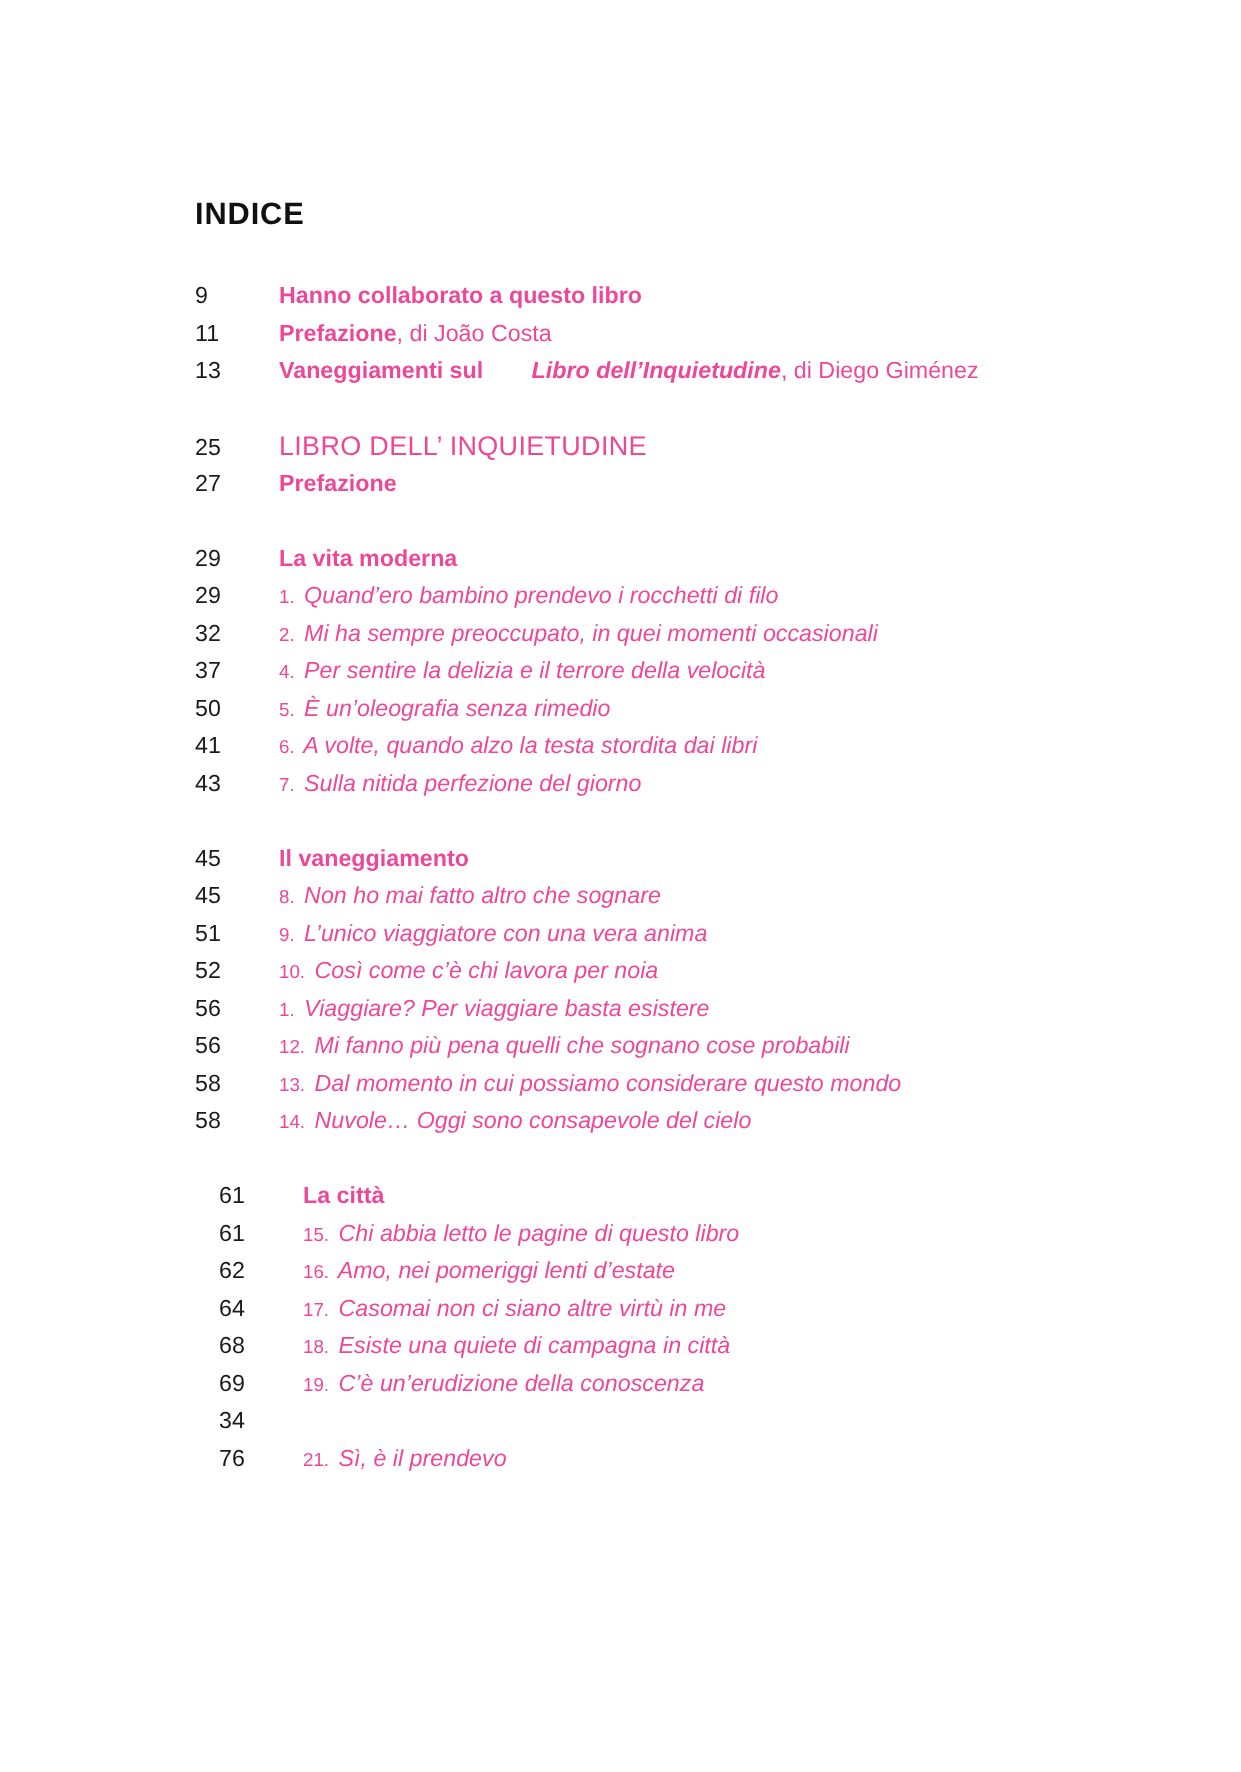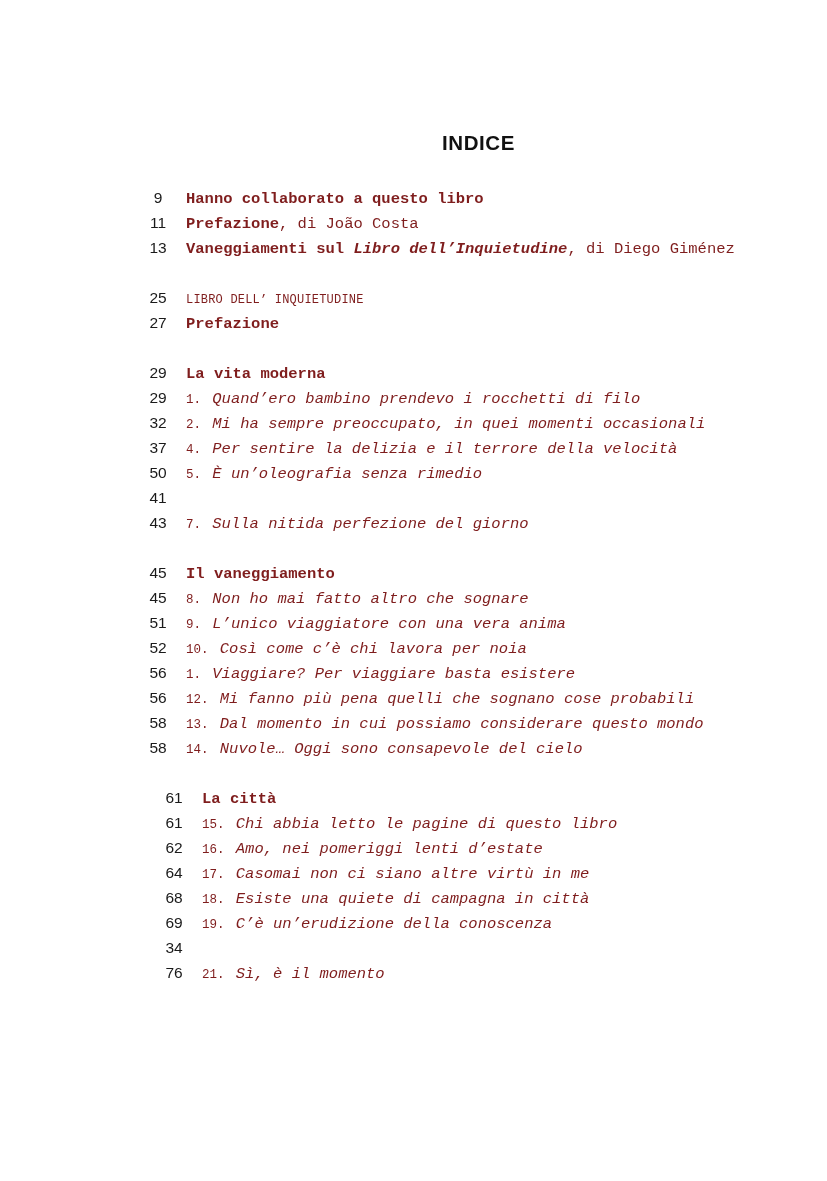--- a/index.html
+++ b/index.html
@@ -15,21 +15,20 @@
     overflow: hidden;
   }
 
   .page {
     position: relative;
     width: 827px;
     height: 1139px;
     background: #ffffff;
     box-sizing: border-box;
     padding: 130px 0 0 130px;
-    text-align: center;
   }
 
   .toc-title {
     font-size: 20.5px;
     font-weight: 600;
     letter-spacing: 0.6px;
     line-height: 26px;
     margin: 0 0 29px 0;
     color: #111111;
   }
@@ -54,40 +53,40 @@
     flex: 0 0 auto;
     width: 56px;
     font-size: 15.5px;
     font-weight: 400;
     color: #1a1a1a;
   }
 
   .toc-text {
     flex: 0 1 auto;
     font-size: 15.5px;
-    color: #7f1d1d;
-    font-family: Liberation Mono, monospace;
+    color: #ec4899;
   }
 
   
   .toc-text.strong {
     font-weight: 700;
   }
   .toc-text.strong .sub {
     font-weight: 400;
   }
   .toc-text.strong .bold-italic {
     font-weight: 700;
     font-style: italic;
+    margin-left: 28px;
   }
 
   
   .toc-text.parttitle {
     font-weight: 400;
-    font-size: 12px;
+    font-size: 18px;
     letter-spacing: 0.2px;
   }
 
   
   .toc-text.section {
     font-weight: 700;
   }
 
   
   .toc-text.entry {
@@ -148,20 +147,21 @@
         <div class="toc-row">
           <span class="toc-page-num">37</span>
           <span class="toc-text entry"><span class="entry-num">4.</span><span> Per sentire la delizia e il terrore della velocità</span></span>
         </div>
         <div class="toc-row">
           <span class="toc-page-num">50</span>
           <span class="toc-text entry"><span class="entry-num">5.</span><span> È un’oleografia senza rimedio</span></span>
         </div>
         <div class="toc-row">
           <span class="toc-page-num">41</span>
+          <span class="toc-text entry"><span class="entry-num">6.</span><span> A volte, quando alzo la testa stordita dai libri</span></span>
         </div>
         <div class="toc-row">
           <span class="toc-page-num">43</span>
           <span class="toc-text entry"><span class="entry-num">7.</span><span> Sulla nitida perfezione del giorno</span></span>
         </div>
       </div>
       <div class="toc-group">
         <div class="toc-row">
           <span class="toc-page-num">45</span>
           <span class="toc-text section">Il vaneggiamento</span>
@@ -218,18 +218,18 @@
         </div>
         <div class="toc-row">
           <span class="toc-page-num">69</span>
           <span class="toc-text entry"><span class="entry-num">19.</span><span> C’è un’erudizione della conoscenza</span></span>
         </div>
         <div class="toc-row">
           <span class="toc-page-num">34</span>
         </div>
         <div class="toc-row">
           <span class="toc-page-num">76</span>
-          <span class="toc-text entry"><span class="entry-num">21.</span><span> Sì, è il momento</span></span>
+          <span class="toc-text entry"><span class="entry-num">21.</span><span> Sì, è il prendevo</span></span>
         </div>
       </div>
     </div>
 
 </div>
 
 </body></html>

